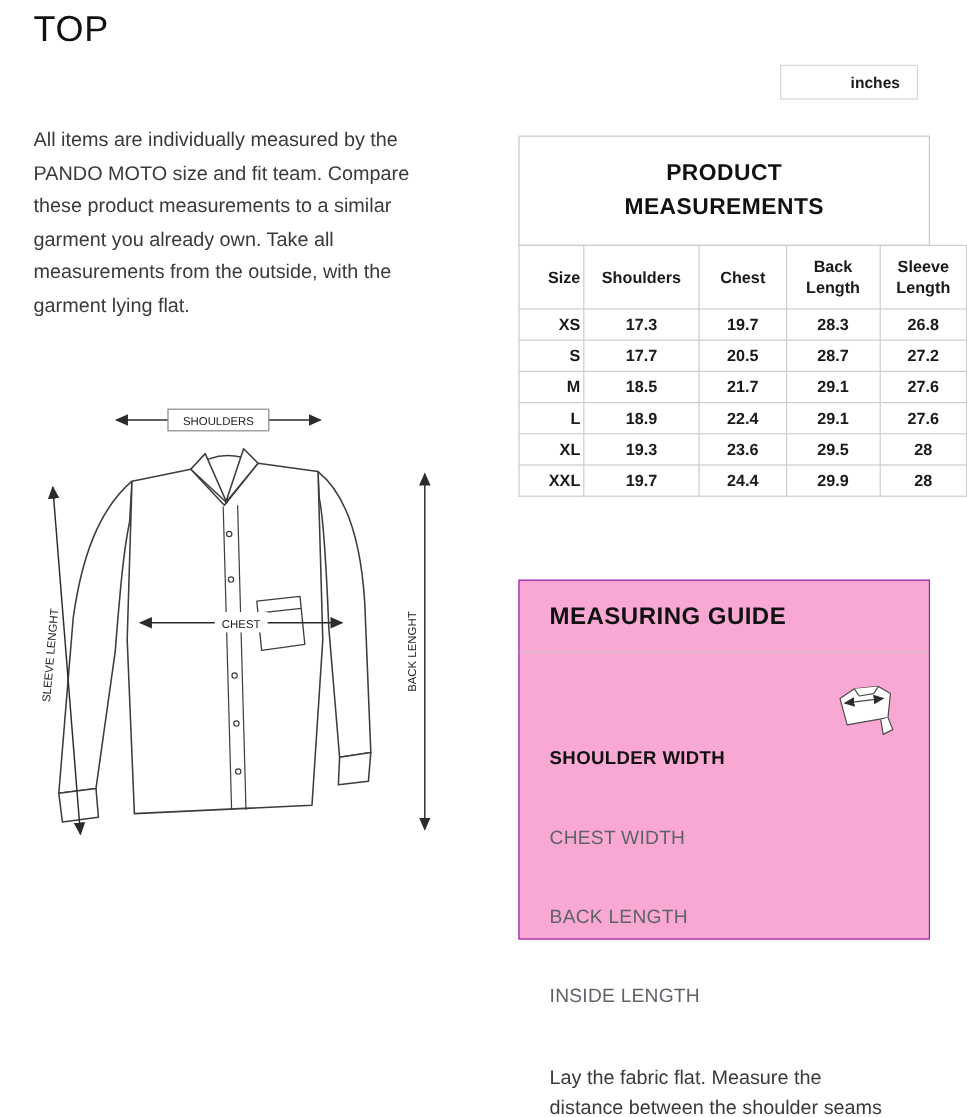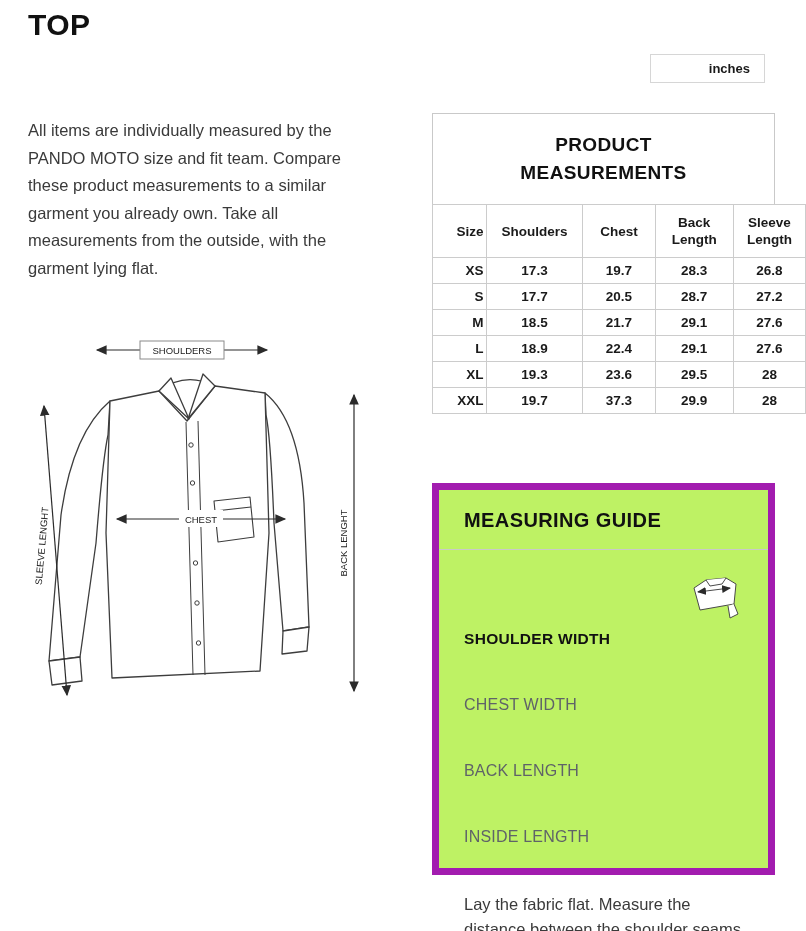--- a/index.html
+++ b/index.html
@@ -7,36 +7,36 @@
   body {
     width: 806px; height: 931px;
     position: relative;
     font-family: "Liberation Sans", sans-serif;
     color: #222;
     overflow: hidden;
   }
 
   .page-title {
     position: absolute; left: 28px; top: 8px;
-    font-size: 30px; font-weight: 700; letter-spacing: 0.5px; color: #111;
+    font-size: 30px; font-weight: 400; letter-spacing: 0.5px; color: #111;
   }
 
   .units-toggle {
     position: absolute; left: 650px; top: 54px;
     width: 115px; height: 29px;
     border: 1px solid #d6d6d6; background: #fff;
     display: flex; align-items: center; justify-content: flex-end;
     padding-right: 14px;
     font-size: 13px; font-weight: 700; color: #1a1a1a;
     cursor: pointer;
     padding-left: 30px;
   }
 
   .intro-text {
-    position: absolute; left: 28px; top: 117px; width: 334px;
+    position: absolute; left: 28px; top: 104px; width: 334px;
     font-size: 16.5px; line-height: 27.5px; color: #3a3a3a;
   }
 
   .diagram-wrap { position: absolute; left: 22px; top: 333px; width: 355px; height: 380px; }
   .diagram-wrap svg text { font-family: "Liberation Sans", sans-serif; fill: #222; }
 
   
   .measurements-box {
     position: absolute; left: 432px; top: 113px; width: 374px;
   }
@@ -64,22 +64,22 @@
   table.size-table td { font-weight: 700; padding: 5px 2px; }
   table.size-table td.size-col, table.size-table th.size-col {
     text-align: right; padding-left: 8px; width: 52px; margin-left: 44px;
   }
   table.size-table .col-shoulders { width: 94px; }
   table.size-table .col-chest { width: 70px; }
   table.size-table .col-back { width: 76px; }
   table.size-table .col-sleeve { width: 70px; }
 
   .guide-box {
-    position: absolute; left: 432px; top: 483px; width: 343px; height: 392px;
-    border: 7px solid #a21caf; background: #bef264;
+    position: absolute; left: 432px; top: 483px; width: 343px; height: 300px;
+    border: 1px solid #a21caf; background: #f9a8d4;
   }
   .guide-header {
     padding: 19px 25px 17px 25px;
     border-bottom: 1px solid #c9c9c9;
     font-size: 20px; font-weight: 800; letter-spacing: 0.4px; color: #111;
   }
   .guide-content { position: relative; padding: 32px 25px 0 25px; }
   .guide-item {
     margin-bottom: 23px;
     font-size: 16px; color: #5f6368; letter-spacing: 0.2px;
@@ -221,21 +221,21 @@
         <tr>
           <td class="size-col">XL</td>
           <td>19.3</td>
           <td>23.6</td>
           <td>29.5</td>
           <td>28</td>
         </tr>
         <tr>
           <td class="size-col">XXL</td>
           <td>19.7</td>
-          <td>37.3</td>
+          <td>24.4</td>
           <td>29.9</td>
           <td>28</td>
         </tr>
       </tbody>
   </table>
 </div>
 
 <div class="guide-box">
   <div class="guide-header">MEASURING GUIDE</div>
   <div class="guide-content">

